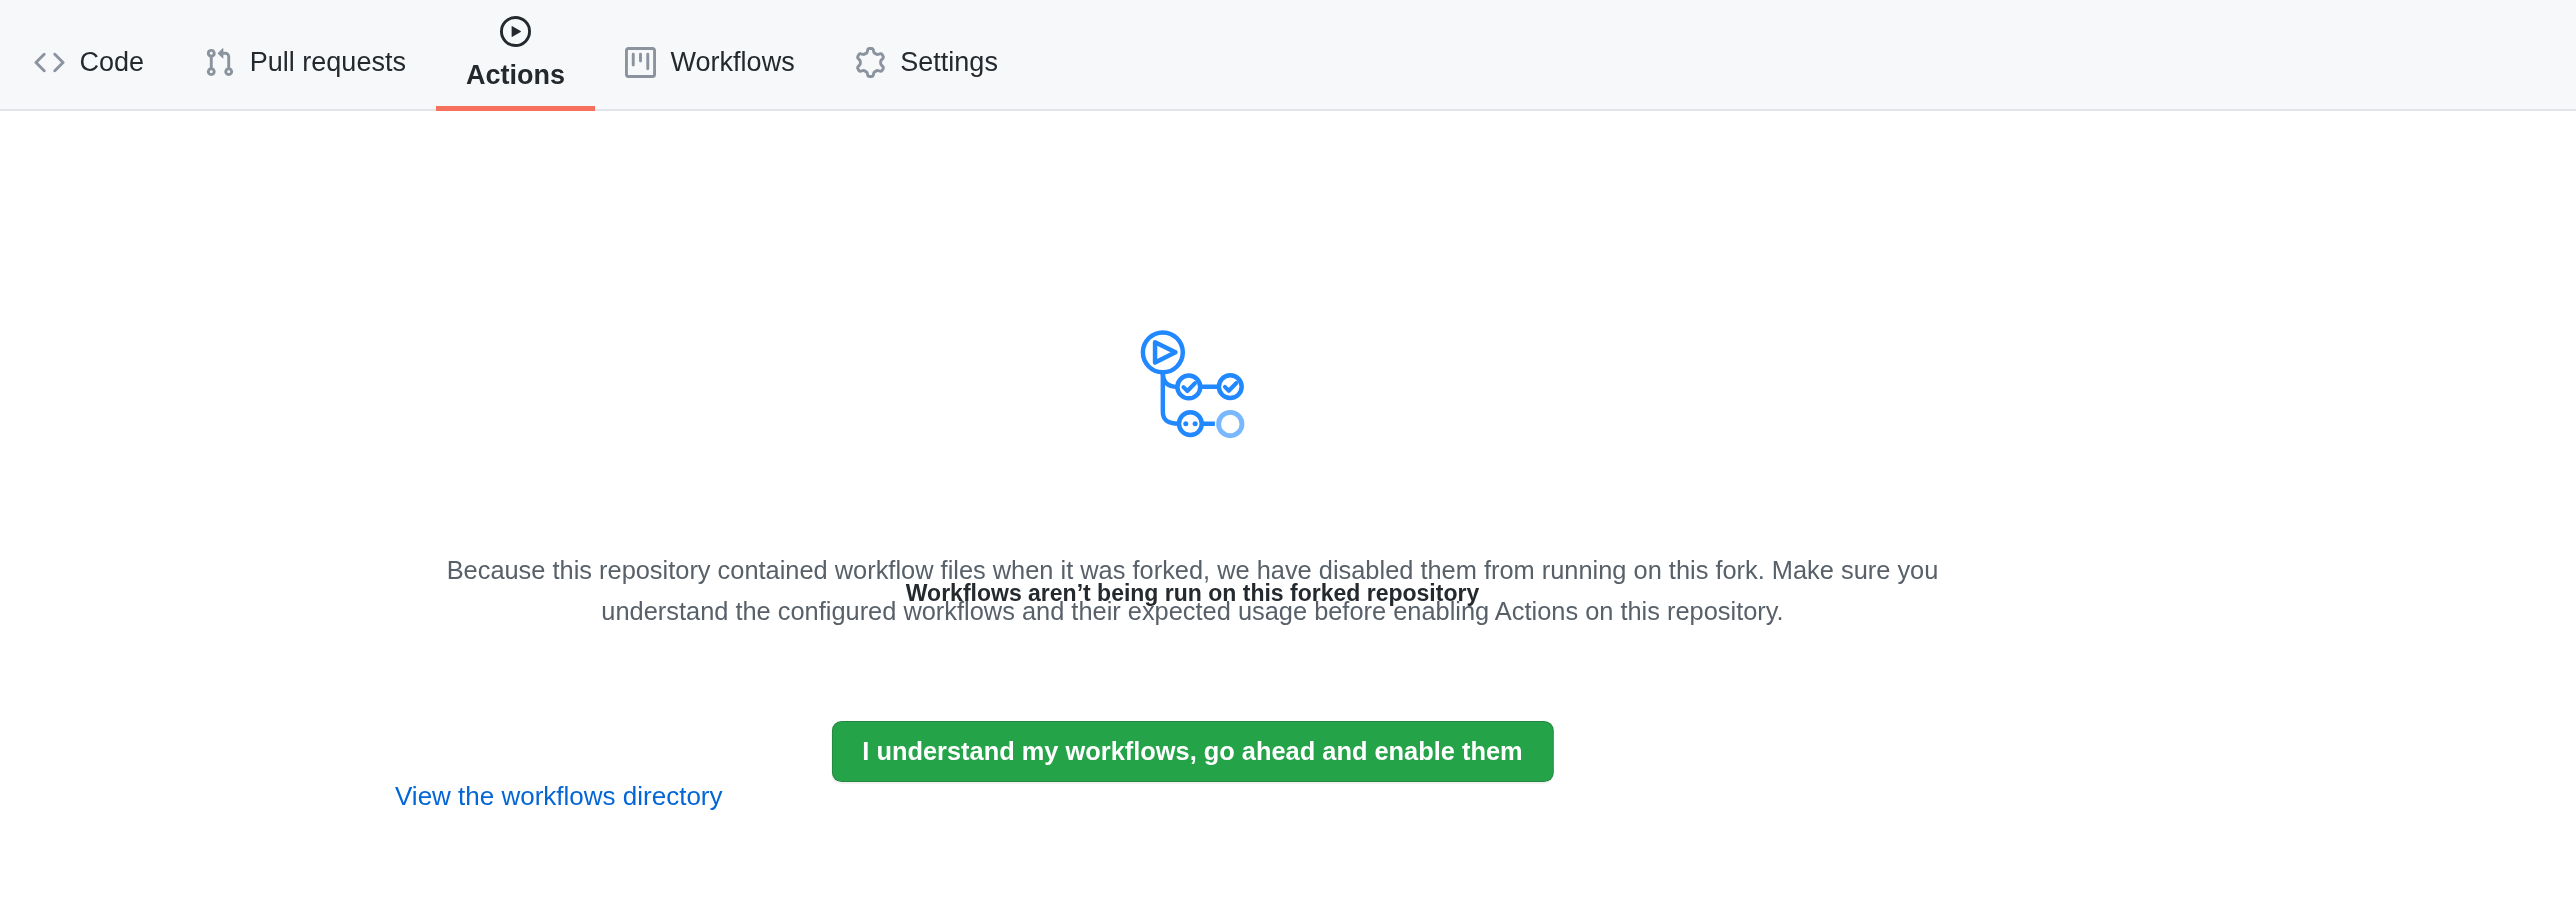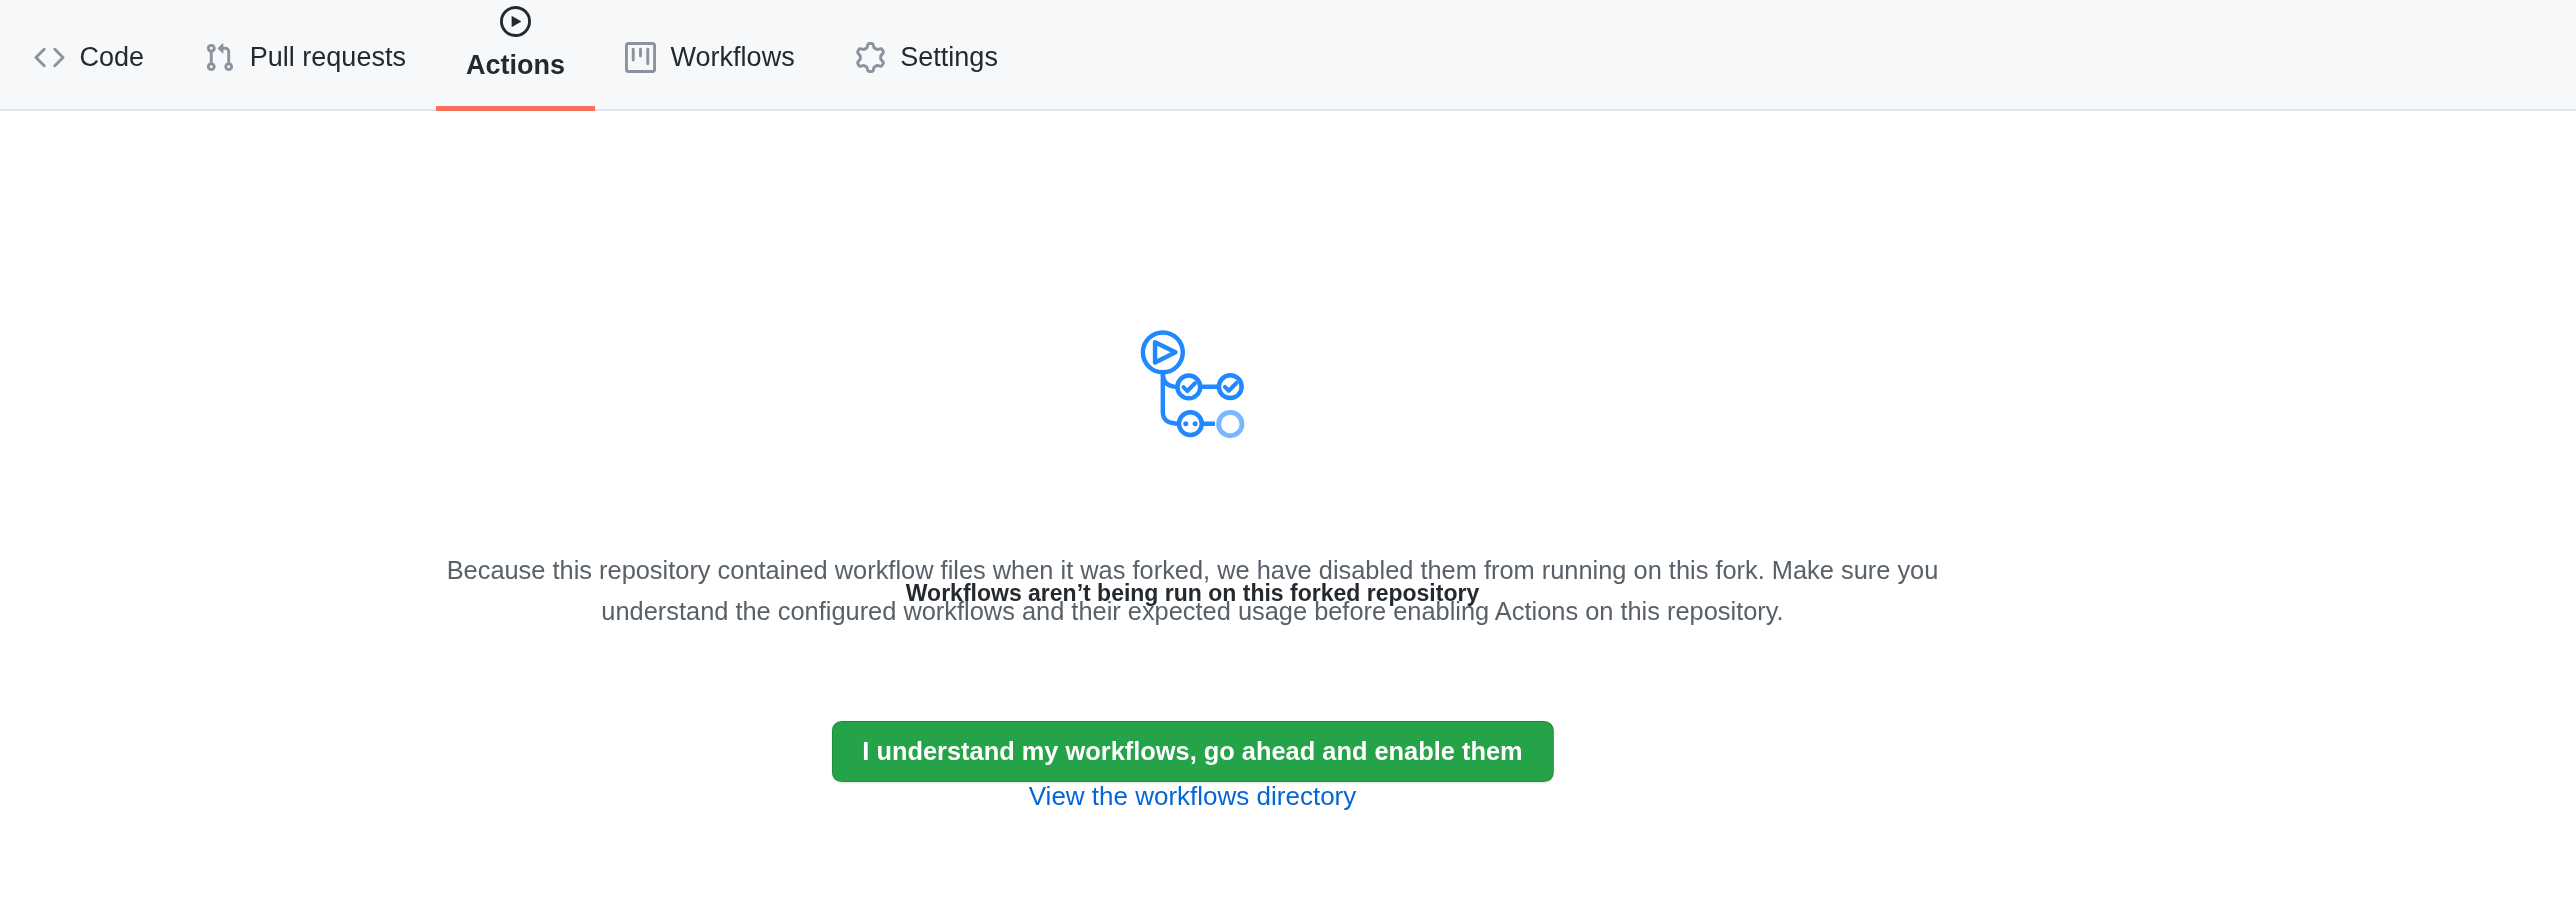--- a/index.html
+++ b/index.html
@@ -13,21 +13,21 @@
 
   
   .repo-nav {
     width: 100%;
     height: 111px;
     background: #f6f8fa;
     border-bottom: 2px solid #e1e4e8;
     display: flex;
     align-items: stretch;
     padding-left: 3.9px;
-    padding-top: 6px;
+    padding-top: 16px;
   }
   .tab {
     display: flex;
     align-items: center;
     gap: 14.7px;
     padding: 0 30px;
     font-size: 27px;
     line-height: 1;
     color: #24292e;
     cursor: pointer;
@@ -98,21 +98,21 @@
     line-height: 59px;
     border: 1px solid rgba(27,31,35,0.2);
     border-radius: 9.8px;
     box-shadow: 0 2px 0 rgba(27,31,35,0.06);
     cursor: pointer;
   }
   .workflows-link-row {
     position: absolute;
     top: 663px;
     width: 100%;
-    text-align: center;
+    text-align: left;
     font-size: 26px;
     line-height: 41px;
   }
   .workflows-link { color: #0366d6; text-decoration: none; cursor: pointer; }
 </style>
 </head>
 <body>
 
 <nav class="repo-nav">
 

